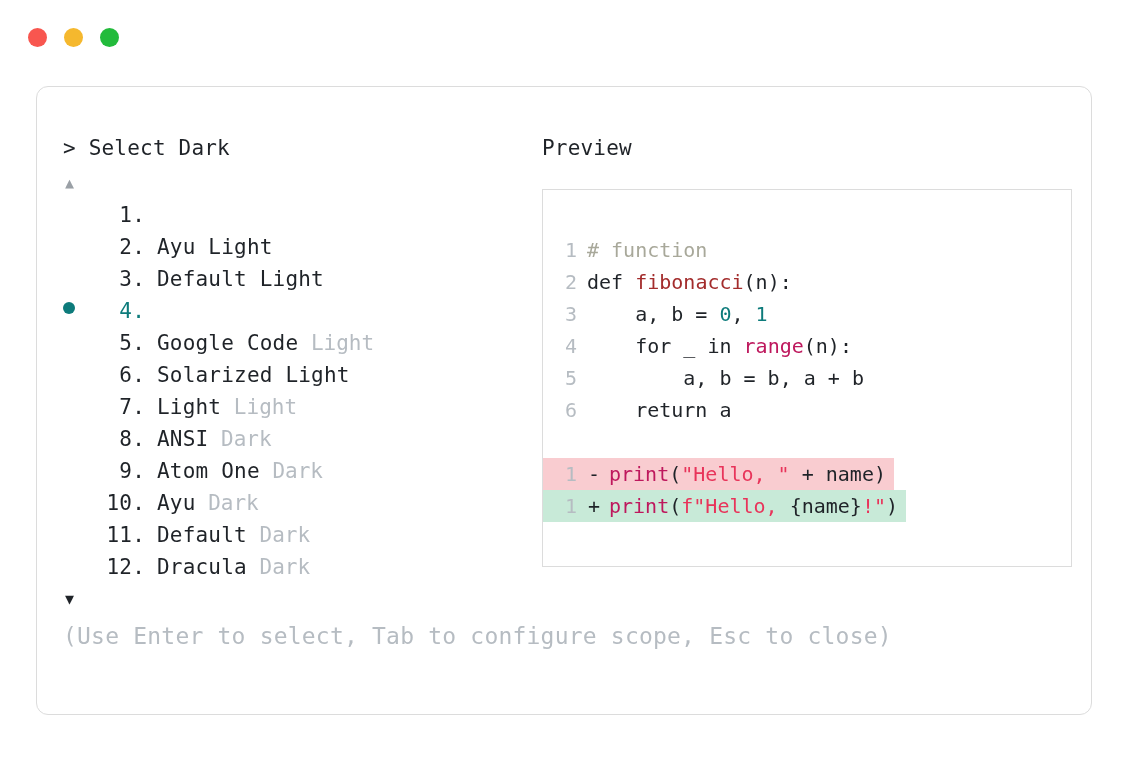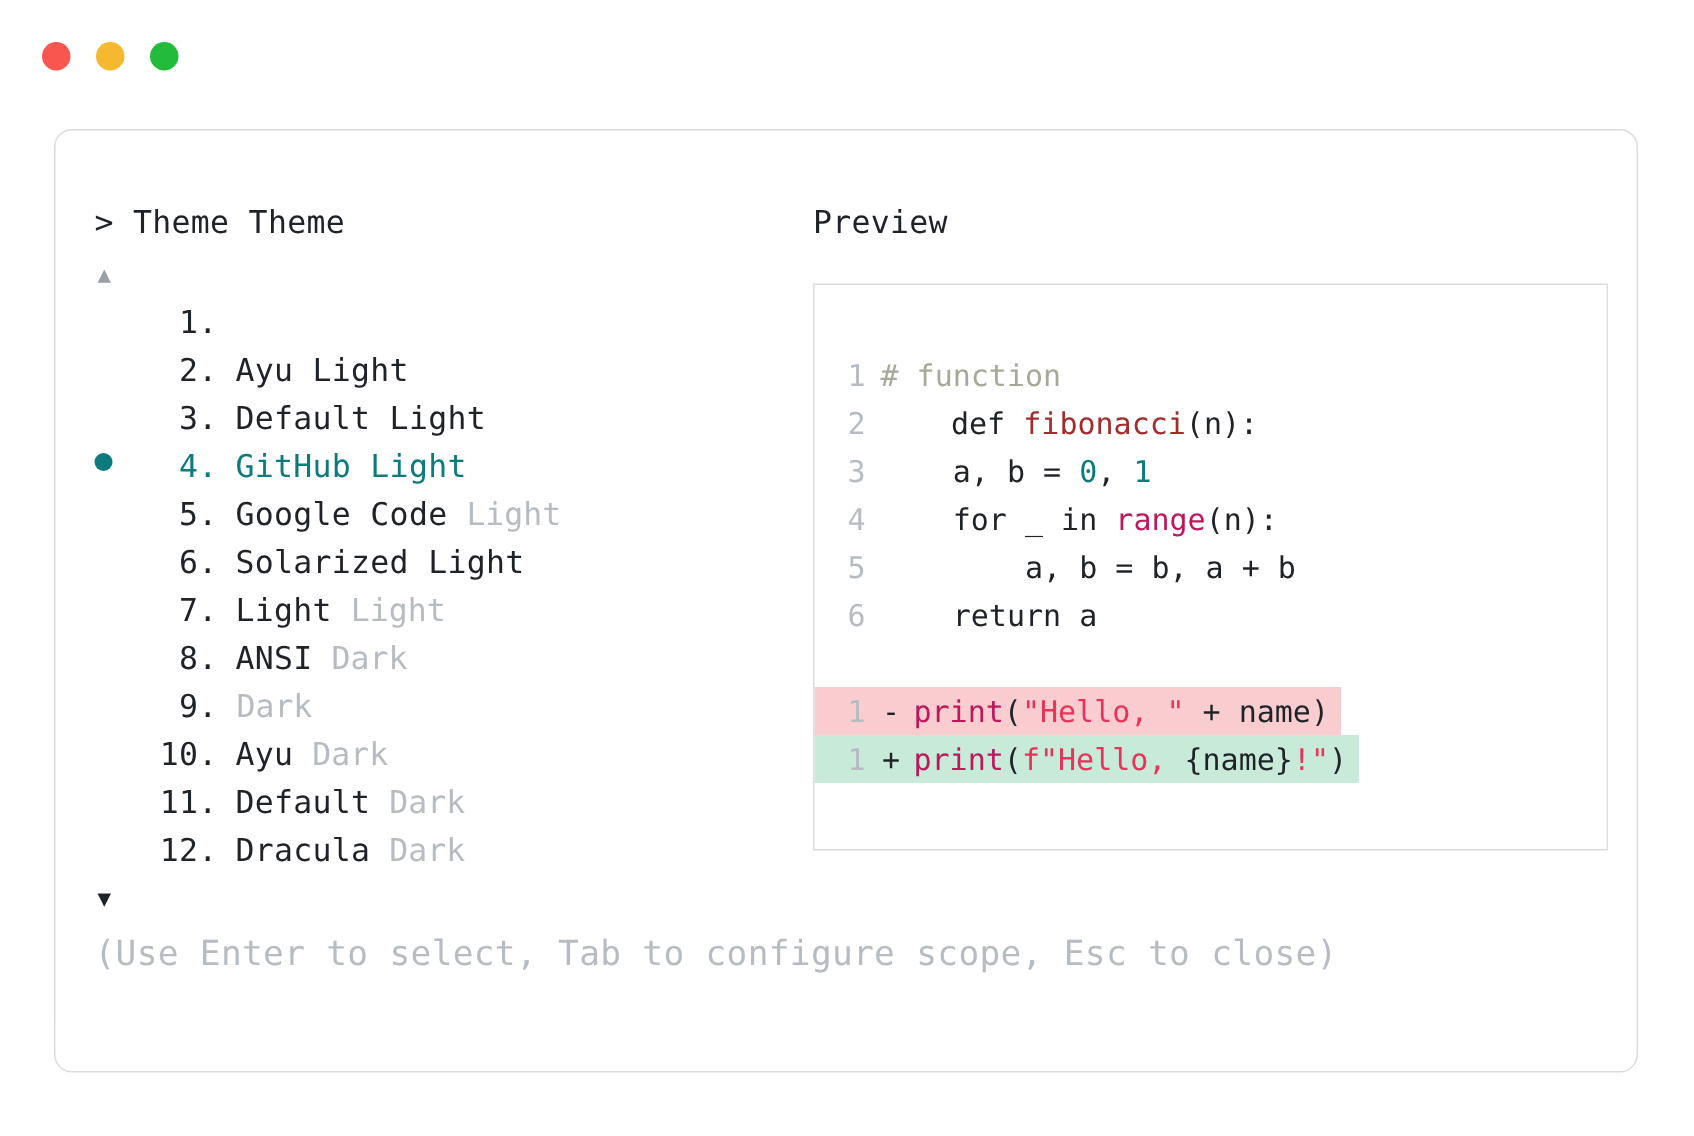--- a/index.html
+++ b/index.html
@@ -167,21 +167,21 @@
     flex: 0 0 18px;
     text-align: right;
     color: #b6bcc2;
     margin-right: 10px;
   }
   .code-text { color: #1f2328; }
   .blank-line { height: 32px; }
 
   
   .tok-comment  { color: #a8a89a; margin-top: 12px; }
-  .tok-def      { color: #1f2328; margin-left: 47px; }
+  .tok-def      { color: #1f2328; }
   .tok-func     { color: #a32c2c; }
   .tok-num      { color: #0d7b7b; }
   .tok-builtin  { color: #be185d; }
   .tok-plain    { color: #1f2328; margin-top: 44px; }
   .tok-string   { color: #e8345a; }
   .tok-punct    { color: #1f2328; }
 
   
   .diff-line {
     display: flex;
@@ -221,34 +221,34 @@
   <div class="titlebar">
     <span class="dot" style="background: rgb(248, 86, 79);"></span>
     <span class="dot" style="background: rgb(245, 184, 46);"></span>
     <span class="dot" style="background: rgb(34, 187, 59);"></span>
   </div>
 
   <div class="card">
     <div class="card-inner">
 
       <div class="col-left">
-        <div class="section-head"><span>&gt;</span> <span>Theme Theme</span></div>
+        <div class="section-head"><span>&gt;</span> <span>Select Dark</span></div>
 
         <div class="arrow arrow-up">▲</div>
 
         <div class="theme-list">
             <div class="theme-row"><span class="bullet-cell"></span><span class="num-cell">1.</span></div>
             <div class="theme-row"><span class="bullet-cell"></span><span class="num-cell">2.</span><span class="name-cell">Ayu Light</span></div>
             <div class="theme-row"><span class="bullet-cell"></span><span class="num-cell">3.</span><span class="name-cell">Default Light</span></div>
-            <div class="theme-row selected"><span class="bullet-cell"><span class="bullet" style="background: rgb(13, 123, 123);"></span></span><span class="num-cell">4.</span><span class="name-cell">GitHub Light</span></div>
+            <div class="theme-row selected"><span class="bullet-cell"><span class="bullet" style="background: rgb(13, 123, 123);"></span></span><span class="num-cell">4.</span></div>
             <div class="theme-row"><span class="bullet-cell"></span><span class="num-cell">5.</span><span class="name-cell">Google Code</span><span class="variant"> Light</span></div>
             <div class="theme-row"><span class="bullet-cell"></span><span class="num-cell">6.</span><span class="name-cell">Solarized Light</span></div>
             <div class="theme-row"><span class="bullet-cell"></span><span class="num-cell">7.</span><span class="name-cell">Light</span><span class="variant"> Light</span></div>
             <div class="theme-row"><span class="bullet-cell"></span><span class="num-cell">8.</span><span class="name-cell">ANSI</span><span class="variant"> Dark</span></div>
-            <div class="theme-row"><span class="bullet-cell"></span><span class="num-cell">9.</span><span class="variant"> Dark</span></div>
+            <div class="theme-row"><span class="bullet-cell"></span><span class="num-cell">9.</span><span class="name-cell">Atom One</span><span class="variant"> Dark</span></div>
             <div class="theme-row"><span class="bullet-cell"></span><span class="num-cell">10.</span><span class="name-cell">Ayu</span><span class="variant"> Dark</span></div>
             <div class="theme-row"><span class="bullet-cell"></span><span class="num-cell">11.</span><span class="name-cell">Default</span><span class="variant"> Dark</span></div>
             <div class="theme-row"><span class="bullet-cell"></span><span class="num-cell">12.</span><span class="name-cell">Dracula</span><span class="variant"> Dark</span></div>
           </div>
 
         <div class="arrow arrow-down">▼</div>
       </div>
 
       <div class="col-right">
         <div class="section-head">Preview</div>

